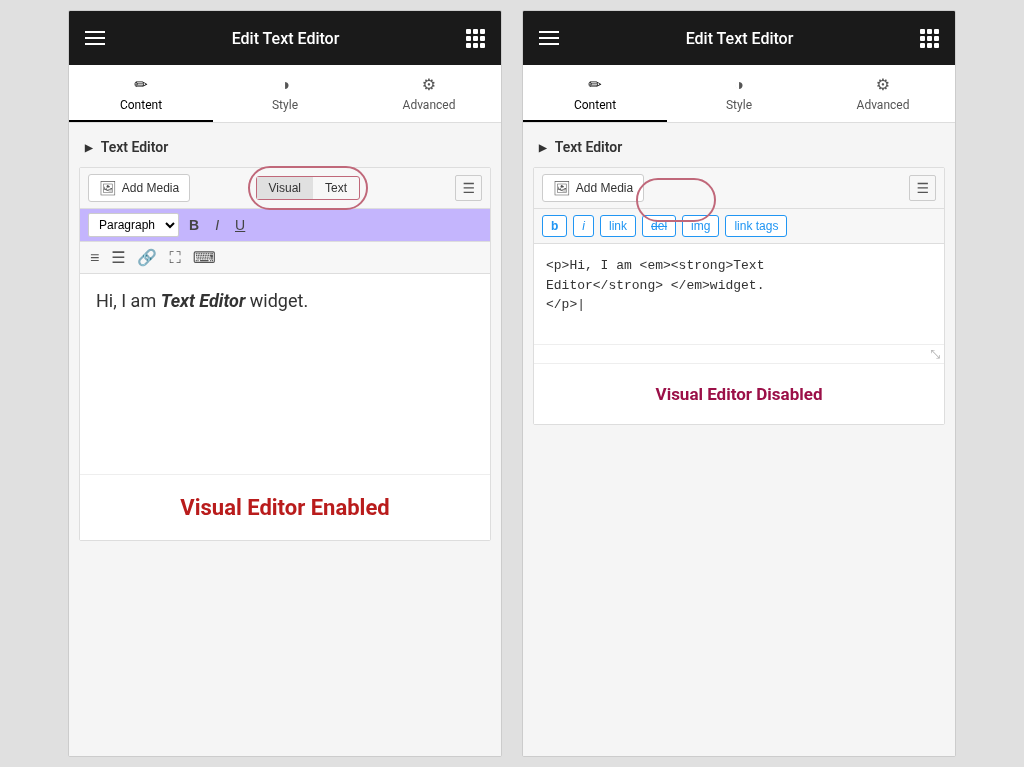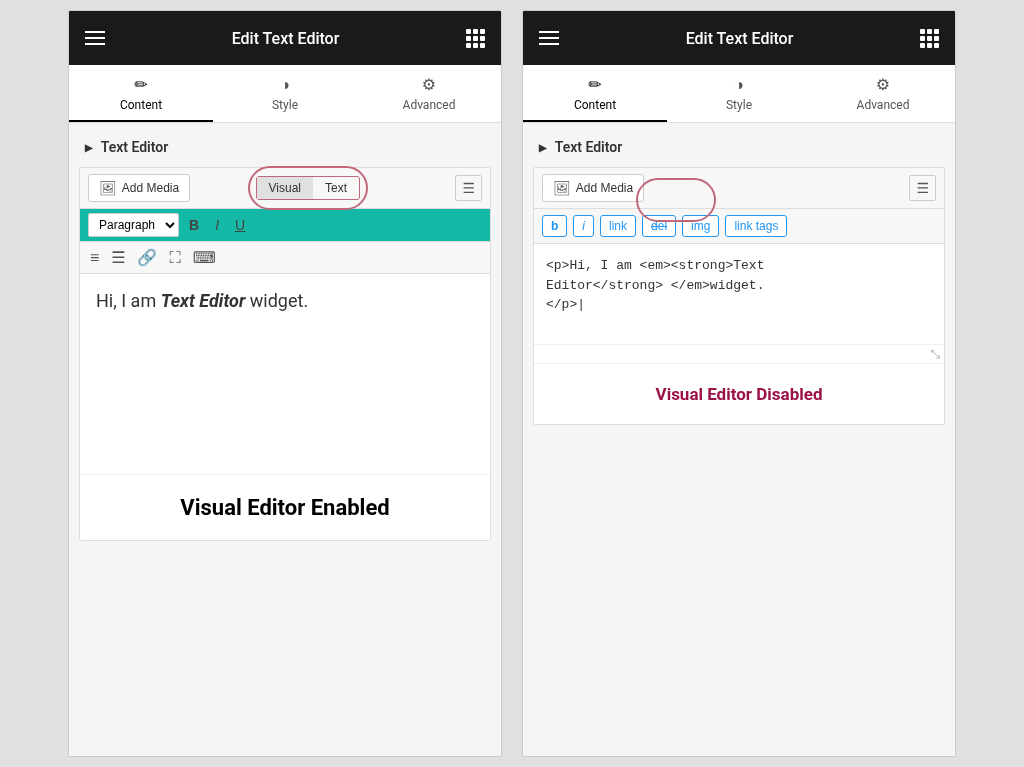--- a/index.html
+++ b/index.html
@@ -167,21 +167,21 @@
       cursor: pointer;
       font-size: 14px;
       color: #555;
     }
     .editor-format-bar {
       display: flex;
       align-items: center;
       gap: 4px;
       padding: 4px 8px;
       border-bottom: 1px solid #ddd;
-      background: #14b8a6;
+      background: #c4b5fd;
     }
     .format-select {
       border: 1px solid #ccc;
       border-radius: 2px;
       padding: 3px 6px;
       font-size: 12px;
       cursor: pointer;
       background: #fff;
     }
     .format-btn {
@@ -214,21 +214,21 @@
     }
     .editor-content {
       padding: 16px;
       min-height: 200px;
       font-size: 18px;
       color: #333;
       background: #fff;
     }
     .editor-caption {
       text-align: center;
-      color: #000000;
+      color: #b91c1c;
       font-size: 22px;
       font-weight: bold;
       padding: 20px 16px;
       background: #fff;
       border-top: 1px solid #eee;
     }
     
     .text-toolbar-top {
       display: flex;
       align-items: center;

